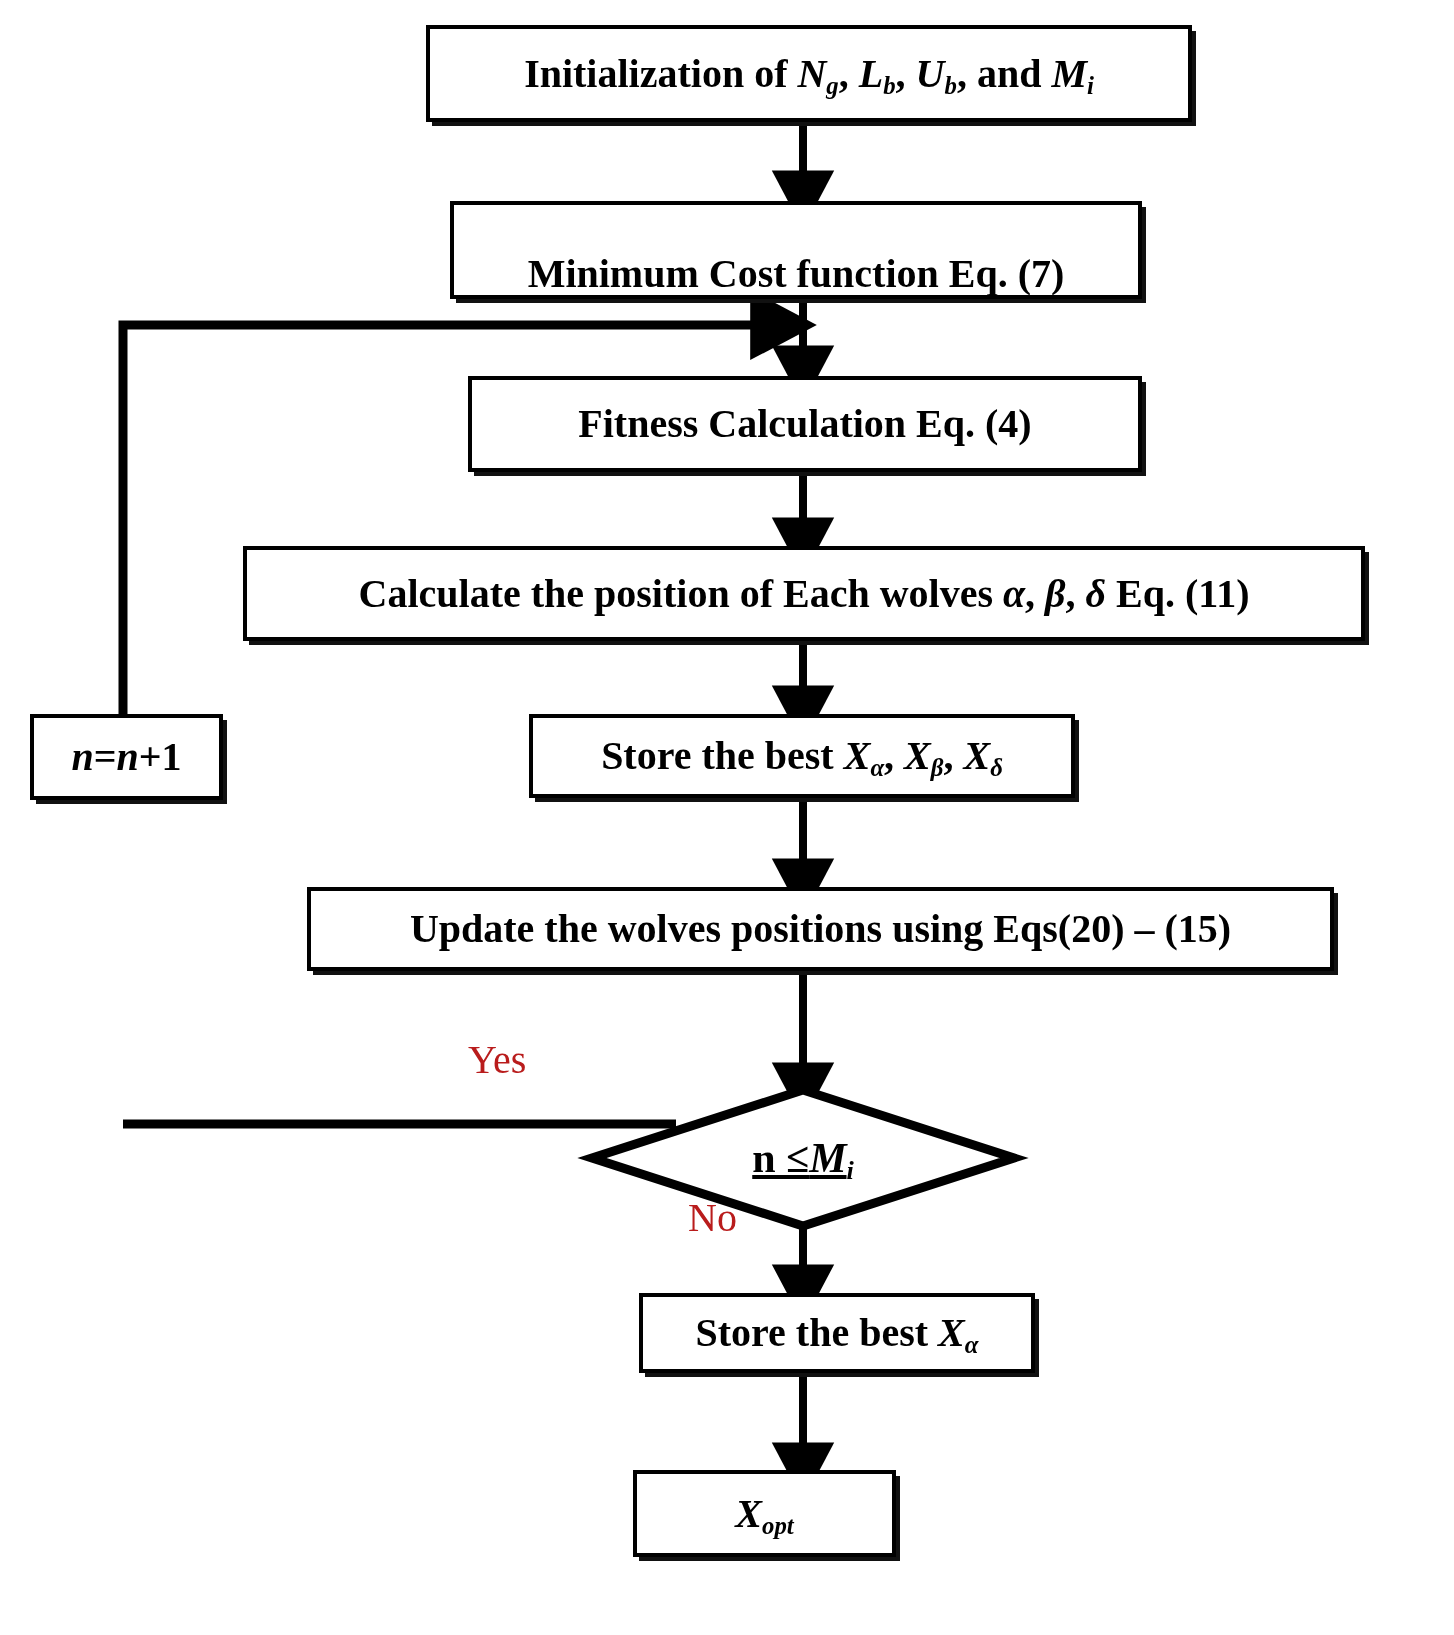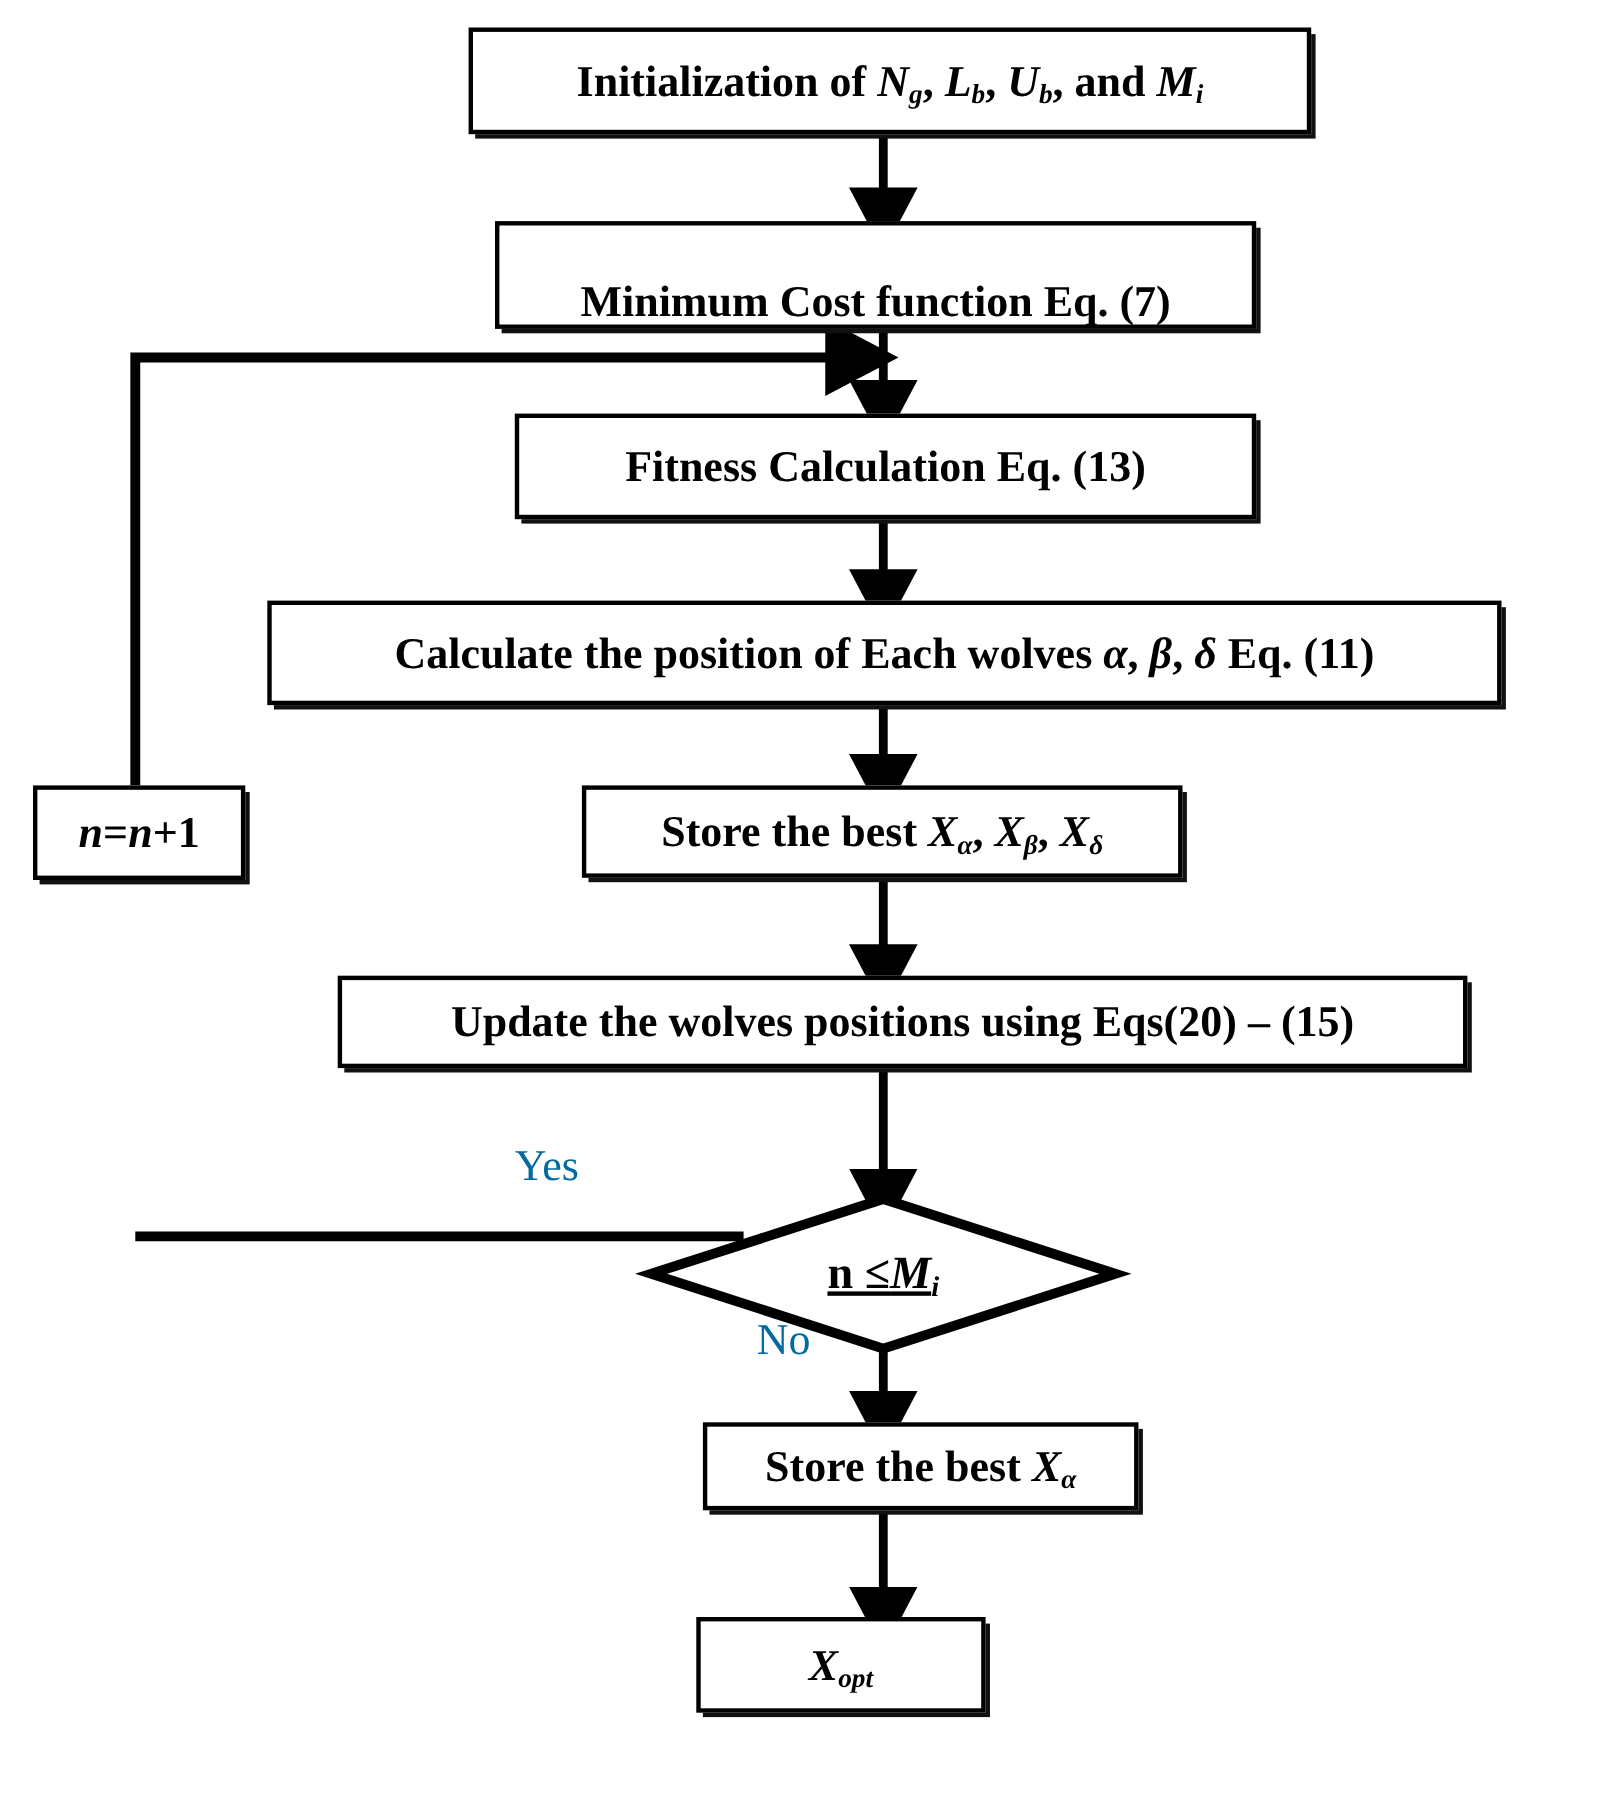--- a/index.html
+++ b/index.html
@@ -51,21 +51,21 @@
   }
   .diamond-label {
     position: relative;
     z-index: 2;
     font-weight: bold;
     color: #000000;
     white-space: nowrap;
   }
   .edge-label {
     position: absolute;
-    color: #0369a1;
+    color: #b91c1c;
     font-weight: normal;
     white-space: nowrap;
   }
   sub {
     font-size: 0.62em;
     font-style: italic;
     vertical-align: -0.28em;
     line-height: 0;
   }
 </style>
@@ -109,21 +109,21 @@
 
   <div class="node" style="left:426px; top:25px; width:766px; height:97px; font-size:40px;">
     <span class="txt">Initialization of <i>N</i><sub>g</sub>, <i>L</i><sub>b</sub>, <i>U</i><sub>b</sub>, and <i>M</i><sub>i</sub></span>
   </div>
 
   <div class="node" style="left:450px; top:201px; width:692px; height:98px; font-size:40px;align-items:flex-end;">
     <span class="txt">Minimum Cost function Eq. (7)</span>
   </div>
 
   <div class="node" style="left:468px; top:376px; width:674px; height:96px; font-size:40px;">
-    <span class="txt">Fitness Calculation Eq. (13)</span>
+    <span class="txt">Fitness Calculation Eq. (4)</span>
   </div>
 
   <div class="node" style="left:243px; top:546px; width:1122px; height:95px; font-size:40px;">
     <span class="txt">Calculate the position of Each wolves <i>α</i>, <i>β</i>, <i>δ</i> Eq. (11)</span>
   </div>
 
   <div class="node" style="left:529px; top:714px; width:546px; height:84px; font-size:40px;">
     <span class="txt">Store the best <i>X</i><sub>α</sub>, <i>X</i><sub>β</sub>, <i>X</i><sub>δ</sub></span>
   </div>
 

